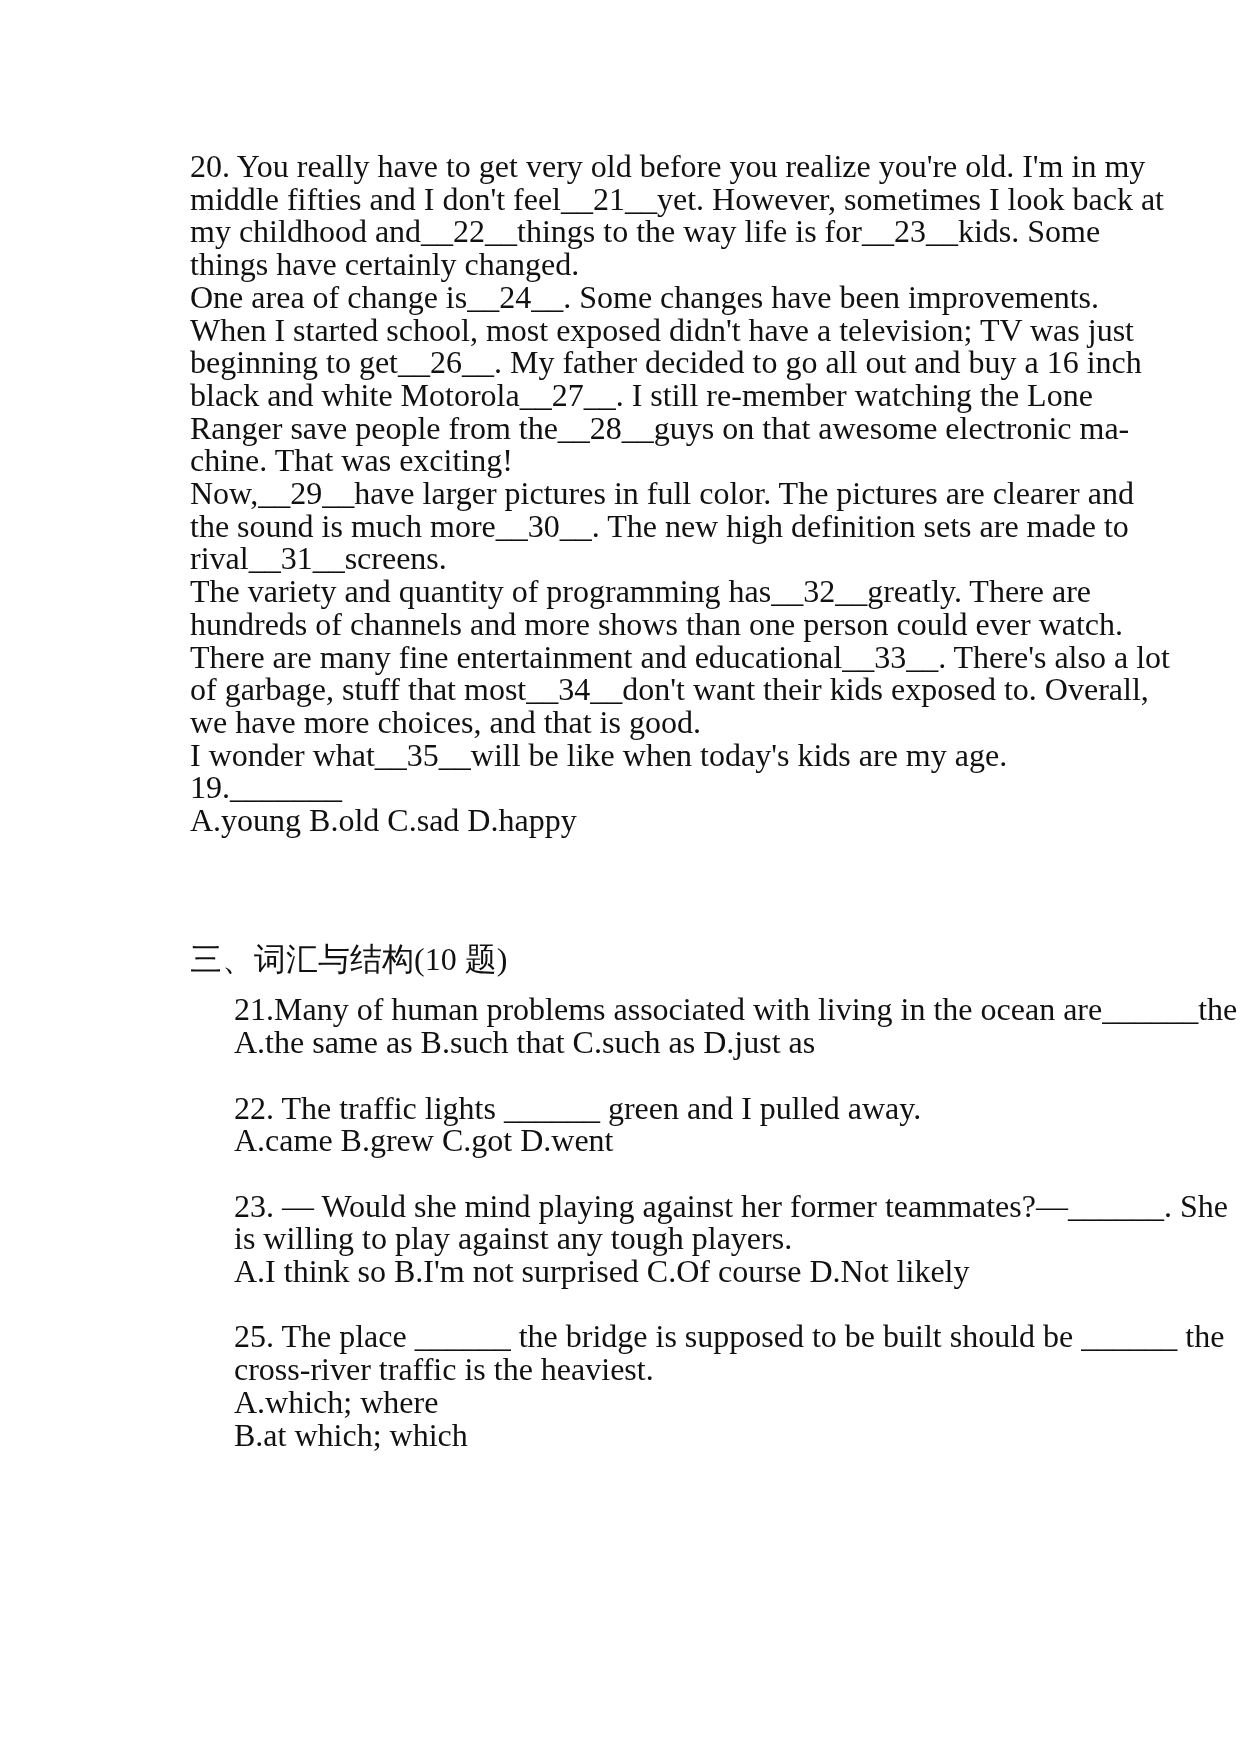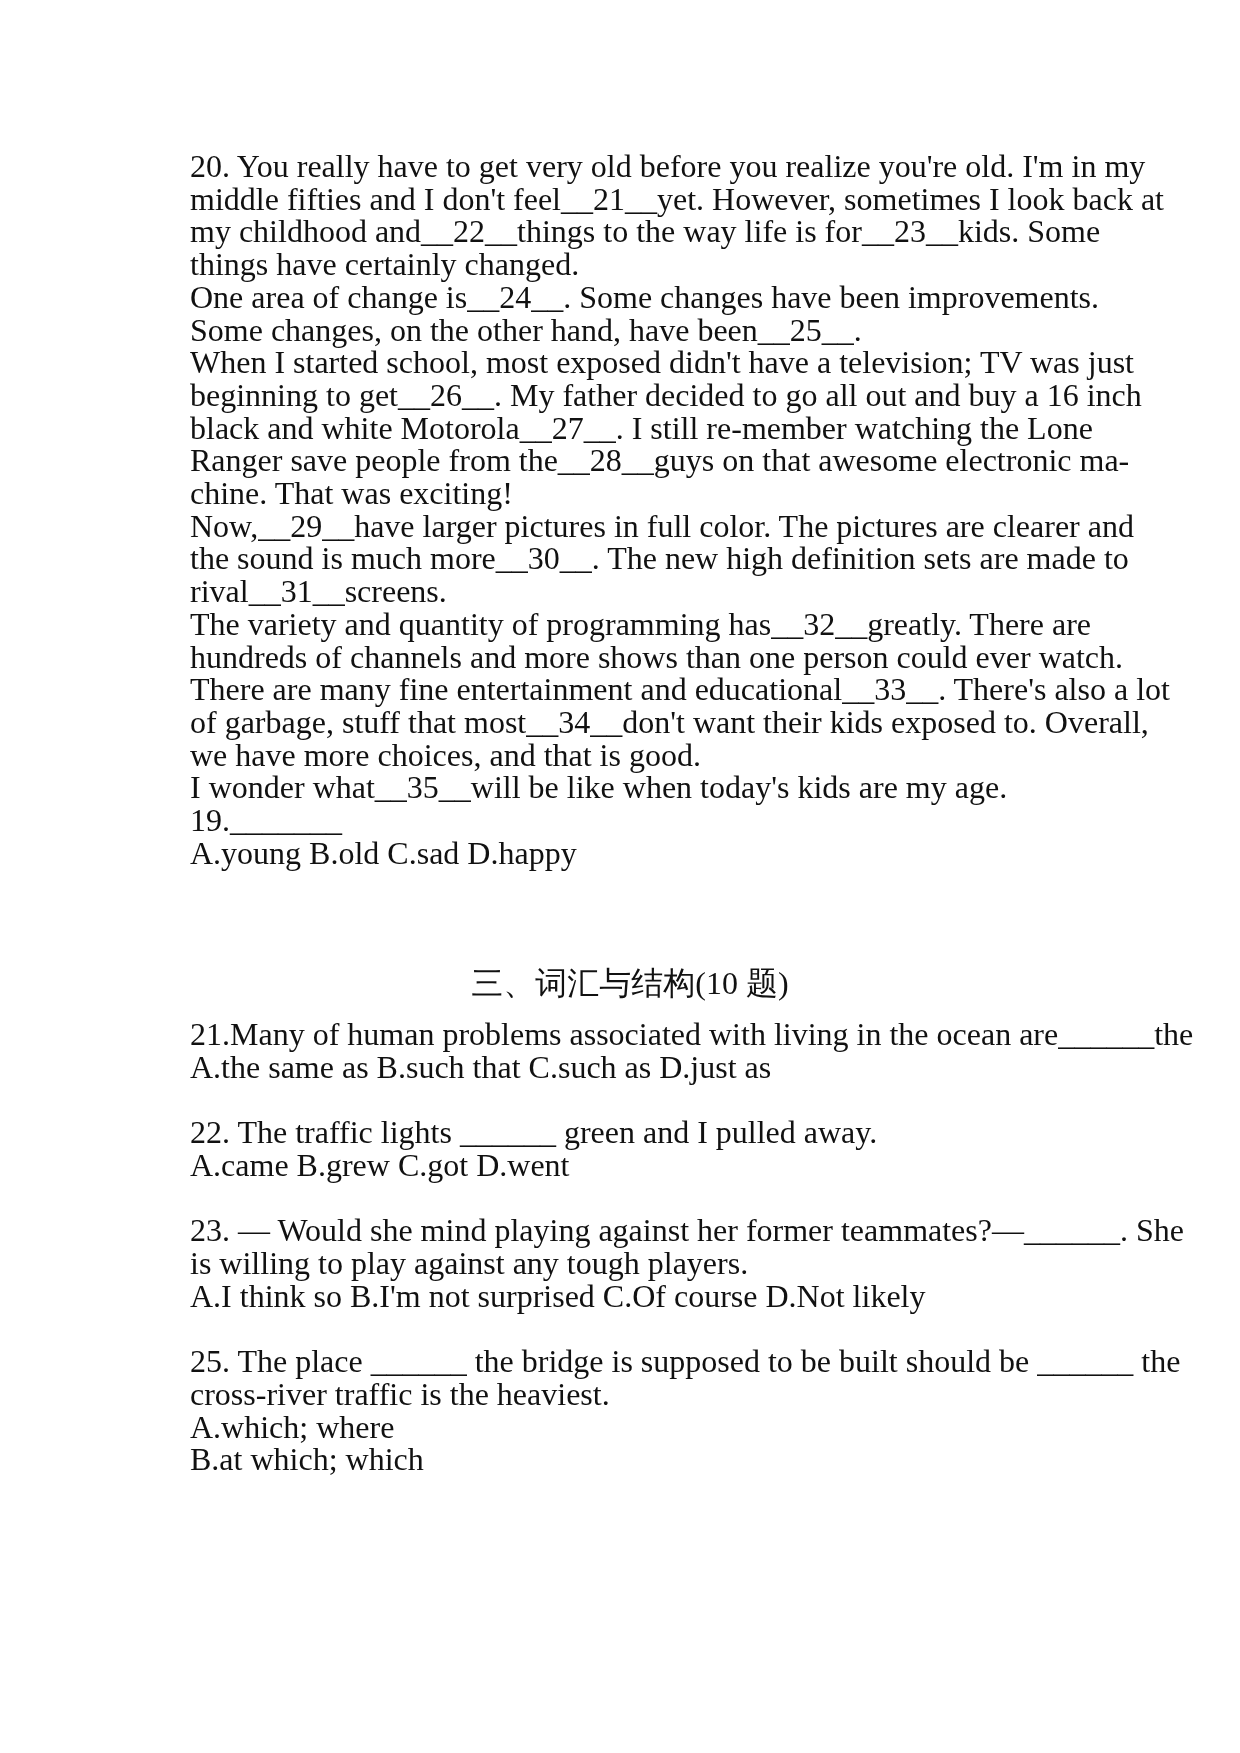--- a/index.html
+++ b/index.html
@@ -4,34 +4,33 @@
 <style>
   html, body { margin: 0; padding: 0; background: #ffffff; }
   body { width: 1240px; height: 1753px; position: relative; overflow: hidden; }
   .page {
     position: absolute; left: 190px; top: 150px; width: 880px;
     font-family: "Liberation Serif", "DejaVu Serif", serif;
     font-size: 32px; line-height: 32.7px; color: #111111;
   }
   .line { white-space: pre; display: block; }
   .gap-lg { height: 90px; }
-  .section { margin-top: 8px; margin-bottom: 18px; text-align: center; }
-  .q { margin-bottom: 32.7px; }
+  .section { margin-top: 16px; margin-bottom: 18px; }
+  .q { margin-bottom: 32.7px; margin-left: 44px; }
 </style>
 </head>
 <body>
 
 <div class="page">
   <div>
     <span class="line">20. You really have to get very old before you realize you're old. I'm in my</span>
     <span class="line">middle fifties and I don't feel__21__yet. However, sometimes I look back at</span>
     <span class="line">my childhood and__22__things to the way life is for__23__kids. Some</span>
     <span class="line">things have certainly changed.</span>
     <span class="line">One area of change is__24__. Some changes have been improvements.</span>
-    <span class="line">Some changes, on the other hand, have been__25__.</span>
     <span class="line">When I started school, most exposed didn't have a television; TV was just</span>
     <span class="line">beginning to get__26__. My father decided to go all out and buy a 16 inch</span>
     <span class="line">black and white Motorola__27__. I still re-member watching the Lone</span>
     <span class="line">Ranger save people from the__28__guys on that awesome electronic ma-</span>
     <span class="line">chine. That was exciting!</span>
     <span class="line">Now,__29__have larger pictures in full color. The pictures are clearer and</span>
     <span class="line">the sound is much more__30__. The new high definition sets are made to</span>
     <span class="line">rival__31__screens.</span>
     <span class="line">The variety and quantity of programming has__32__greatly. There are</span>
     <span class="line">hundreds of channels and more shows than one person could ever watch.</span>

